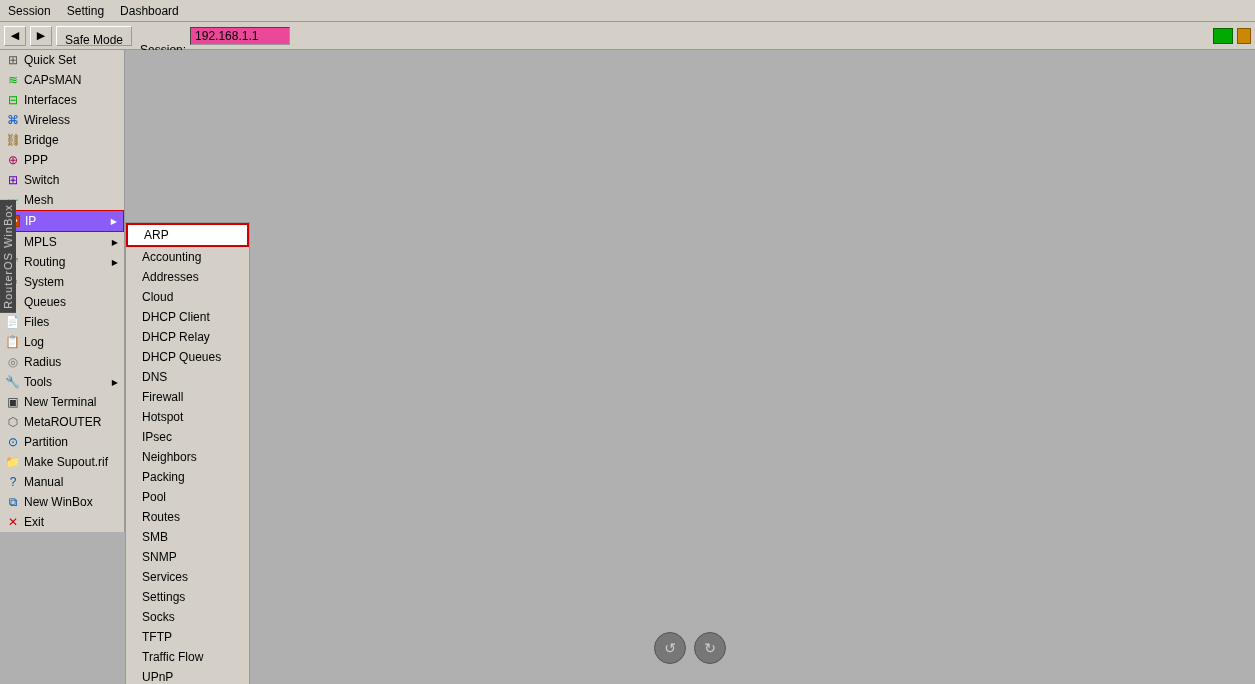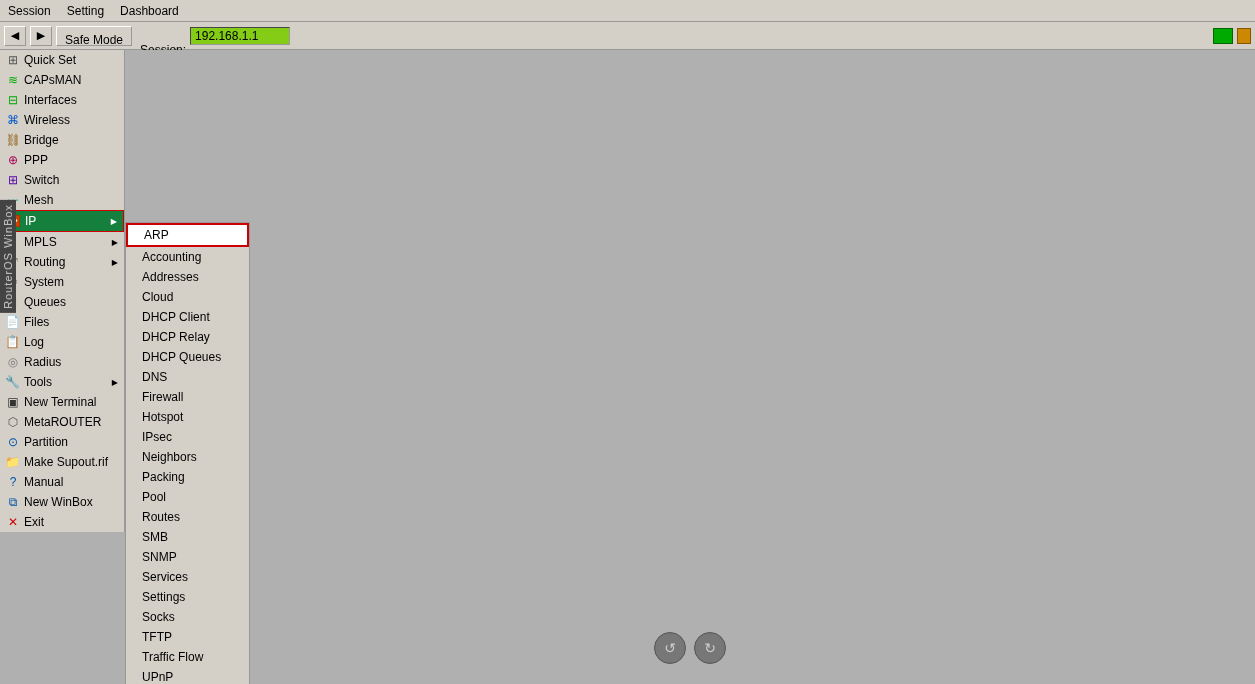--- a/index.html
+++ b/index.html
@@ -62,21 +62,21 @@
       cursor: pointer;
       font-size: 12px;
     }
     .session-label {
       font-size: 12px;
       margin-left: 4px;
       margin-top: 29px;
     }
     .session-value {
       border: 1px inset #999;
-      background: #84cc16;
+      background: #ec4899;
       padding: 1px 4px;
       font-size: 12px;
       height: 18px;
       min-width: 100px;
     }
     .toolbar-spacer { flex: 1; }
     .status-indicator {
       width: 20px;
       height: 16px;
       background: #00aa00;
@@ -269,21 +269,21 @@
       <div class="sidebar-item">
         <span class="sidebar-icon" style="color:#5500aa;">⊞</span>
         <span>Switch</span>
       </div>
 
       <div class="sidebar-item">
         <span class="sidebar-icon" style="color:#00aaaa;">⋯</span>
         <span>Mesh</span>
       </div>
 
-      <div class="sidebar-item active" style="border: 1px solid #cc0000; background:#15803d; color:white;">
+      <div class="sidebar-item active" style="border: 1px solid #cc0000; background:#8b5cf6; color:white;">
         <span class="sidebar-icon">
           <span class="ip-box">IP</span>
         </span>
         <span>IP</span>
         <span style="margin-left:auto; font-size:8px;">▶</span>
       </div>
 
       <div class="sidebar-item">
         <span class="sidebar-icon" style="color:#777;">/</span>
         <span>MPLS</span>

